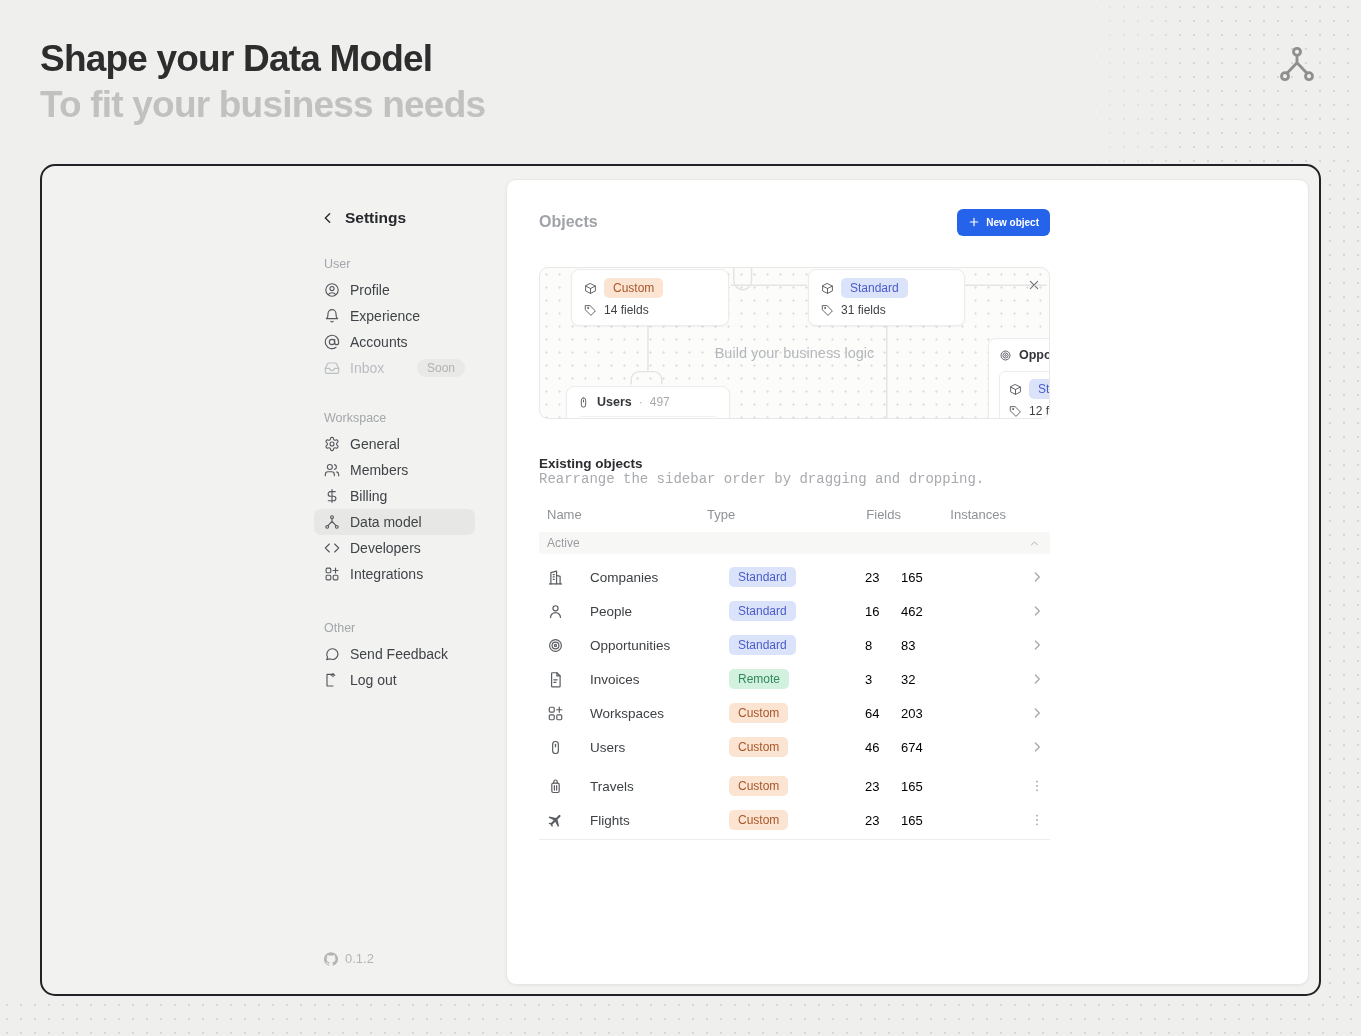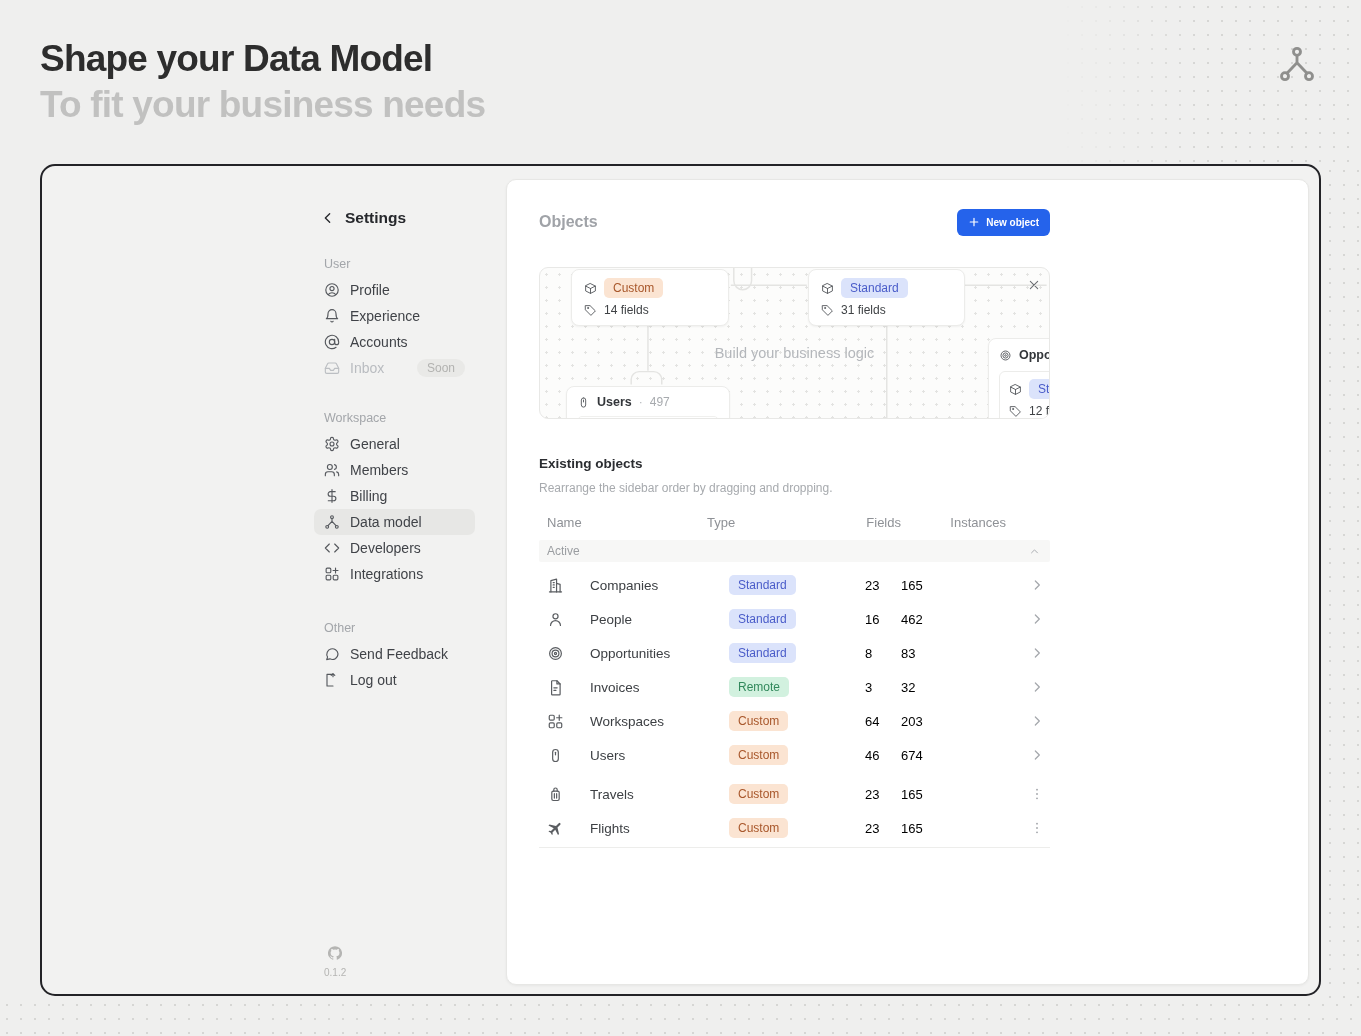--- a/index.html
+++ b/index.html
@@ -41,21 +41,21 @@
   .settings-row .label { font-size:15.5px; font-weight:700; }
   .nav-label { font-size:12.5px; color:#a3a6aa; margin:0 0 6px 10px; }
   .nav-label.mt1 { margin-top:30px; }
   .nav-label.mt2 { margin-top:34px; }
   .nav-item { display:flex; align-items:center; gap:10px; height:26px; padding:0 10px; border-radius:7px; color:#404348; cursor:default; }
   .nav-item svg { width:16px; height:16px; flex:0 0 auto; color:#55585d; }
   .nav-item.selected { background:#e7e7e5; }
   .nav-item.disabled { color:#b9bcc0; }
   .nav-item.disabled svg { color:#bcbfc3; }
   .soon-badge { margin-left:auto; background:#e9e9e7; color:#b2b2b0; font-size:12px; padding:2px 10px; border-radius:999px; }
-  .version-row { position:absolute; left:282px; bottom:16px; display:flex; align-items:center; gap:7px; color:#b5b5b3; font-size:10px;flex-direction:column; }
+  .version-row { position:absolute; left:282px; bottom:28px; display:flex; align-items:center; gap:7px; color:#b5b5b3; font-size:13px; }
   .version-row svg { width:14px; height:14px; }
 
   
   .panel {
     position:absolute; left:464px; top:13px; width:803px; height:806px;
     background:#fff; border:1px solid #e7e7e5; border-radius:10px;
     box-shadow:0 1px 3px rgba(0,0,0,.05);
   }
   .content { position:absolute; left:32px; top:0; width:511px; }
   .panel-header { margin-top:30px; height:24px; display:flex; justify-content:space-between; align-items:center; }
@@ -90,21 +90,21 @@
   .banner-close { position:absolute; top:9px; right:7px; width:16px; height:16px; color:#6b6e72; cursor:pointer; }
 
   
   .badge { display:inline-block; font-size:12px; line-height:17px; padding:1.5px 9px; border-radius:5px; white-space:nowrap; }
   .badge-standard { background:#dbe3fb; color:#4a5cc9; }
   .badge-custom   { background:#fbe4d2; color:#a8572b; }
   .badge-remote   { background:#d2f1df; color:#32895c; }
 
   
   .existing-title { margin-top:37px; font-size:13.5px; font-weight:700; color:#2b2d31; }
-  .existing-sub { margin-top:10px; font-size:12px; color:#a7aaae; }
+  .existing-sub { font-size:14px; color:#a7aaae;font-family:Liberation Mono, monospace; }
   .table { margin-top:14px; }
   .thead, .trow { display:grid; grid-template-columns:168px 158px 36px 105px 44px; align-items:center; }
   .thead { height:26px; color:#8e9196; font-size:13px; }
   .th-name { padding-left:8px; }
   .th-right { text-align:right; }
   .group-bar { display:flex; align-items:center; justify-content:space-between; height:22px; background:#f7f7f6; color:#9a9da1; font-size:12px; padding:0 9px 0 8px; border-radius:2px; margin-top:5px; }
   .group-bar svg { width:13px; height:13px; color:#a9acb0; }
   .rows { margin-top:6px; }
   .rows2 { margin-top:5px; border-bottom:1px solid #ededeb; padding-bottom:2px; }
   .trow { height:34px; font-size:13.5px; color:#3d4044; }

